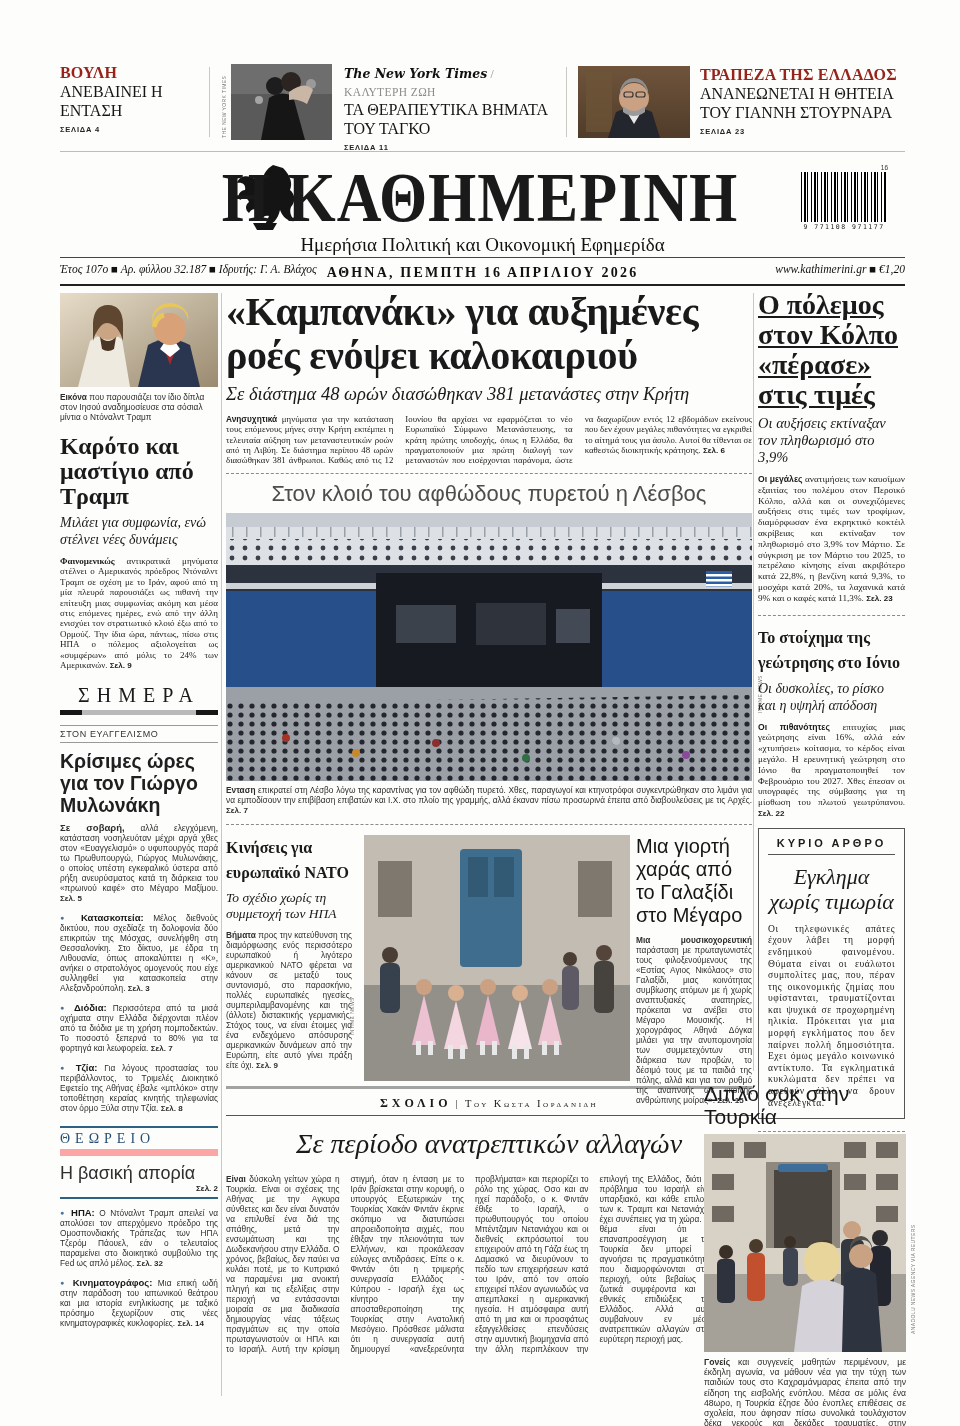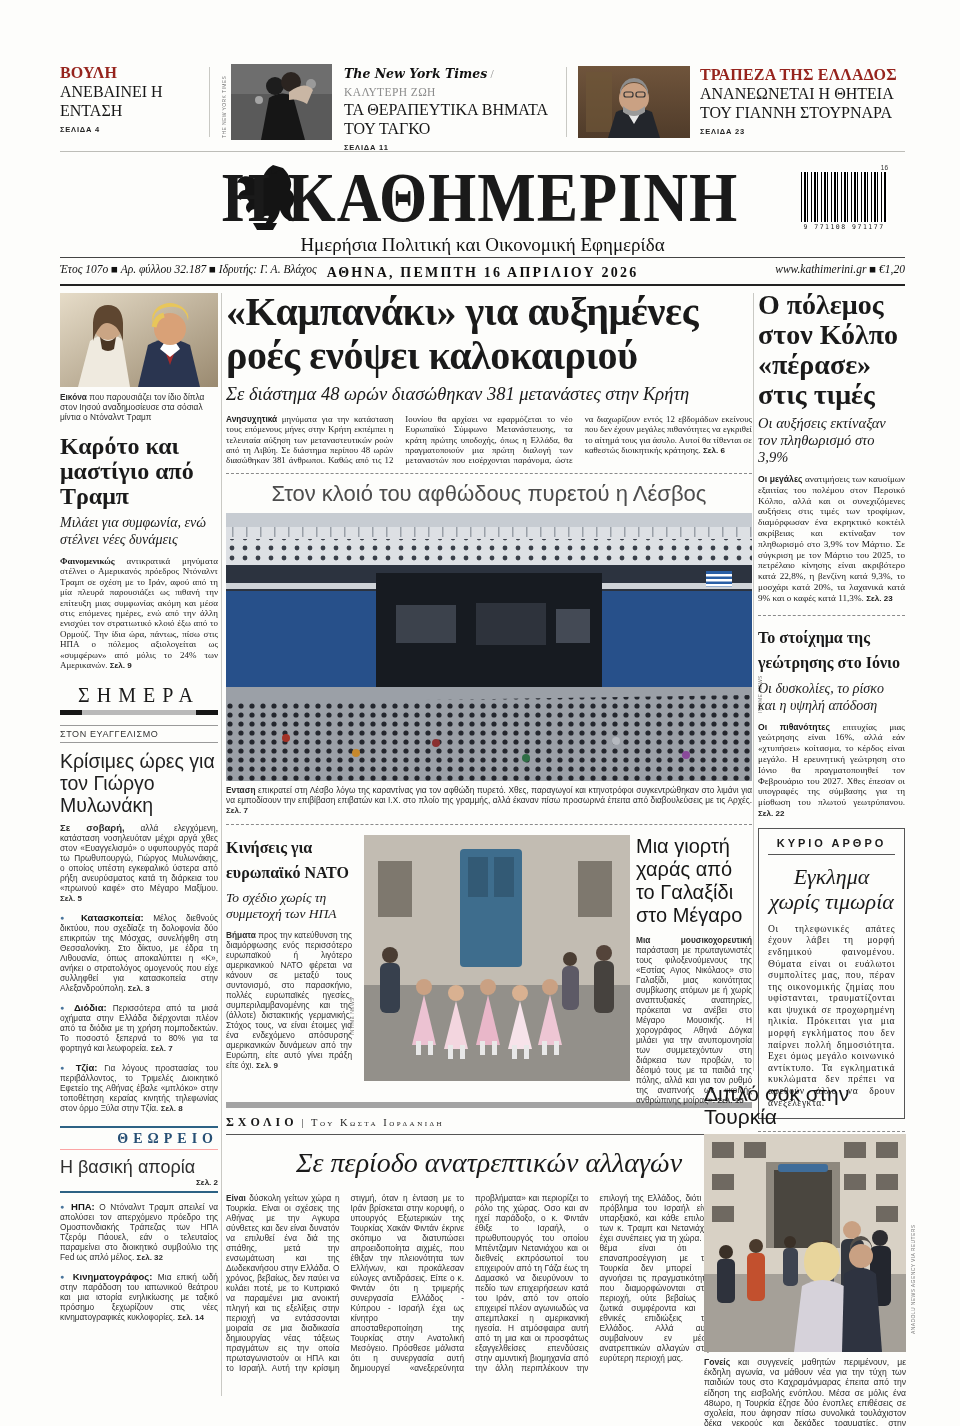--- a/index.html
+++ b/index.html
@@ -25,48 +25,48 @@
   .mast-title { font-family:"Liberation Serif",serif; font-weight:bold; font-size:62px; letter-spacing:1px; transform:scaleY(1.12); transform-origin:top center; text-align:center; white-space:nowrap; }
   .mast-sub { font-size:19px; text-align:center; color:#111; }
   .dl { font-style:italic; font-size:11.5px; color:#111;text-align:right; }
   .dl-center { font-style:normal; font-size:14px; letter-spacing:2.2px; font-weight:bold; }
   .barcode { background:repeating-linear-gradient(90deg,#000 0 1px,#fff 1px 3px,#000 3px 5px,#fff 5px 6px,#000 6px 7px,#fff 7px 10px); border:1px solid #fff; }
   .barcode-digits { font-family:"DejaVu Sans Mono",monospace; font-size:6.5px; letter-spacing:1.5px; text-align:center; }
   .issue-mark { font-family:"Liberation Sans",sans-serif; font-size:6.5px; color:#333; }
 
   
   .h-serif-xl { font-weight:bold; font-size:40px; line-height:44px; letter-spacing:-.4px; }
-  .h-serif-lg { font-weight:bold; font-size:28px; line-height:30px; }
+  .h-serif-lg { font-weight:bold; font-size:28px; line-height:30px;text-decoration:underline; }
   .h-serif-md { font-weight:bold; font-size:16px; line-height:25px; }
   .sub-ital { font-style:italic; font-size:18.5px; line-height:21px; margin-top:6px; }
   .sub-ital-sm { font-style:italic; font-size:13.5px; line-height:16px; margin-top:5px; }
   .body-serif { font-size:8.8px; line-height:10.3px; }
   .body-sans { font-family:"Liberation Sans",sans-serif; font-size:8.3px; line-height:10px; color:#2e2e2e; }
   .lead-in { font-weight:bold; }
   .pg { font-weight:bold; font-family:"Liberation Sans",sans-serif; font-size:8px; }
   .cap-sans { font-family:"Liberation Sans",sans-serif; font-size:8.3px; line-height:10px; color:#2b2b2b; }
   .photo-title { font-family:"Liberation Sans",sans-serif; font-size:22px; color:#4d4d4d; text-align:center; }
-  .h-sans { font-family:"Liberation Sans",sans-serif; font-weight:normal; font-size:19.5px; line-height:22px; color:#1f1f1f; }
+  .h-sans { font-family:"Liberation Sans",sans-serif; font-weight:bold; font-size:19.5px; line-height:22px; color:#1f1f1f; }
 
   
   .simera { text-align:center; margin-top:13px; }
   .simera-word { font-size:20px; letter-spacing:7px; }
   .simera-bar { height:5px; margin-top:3px; background:linear-gradient(90deg,#161616 0 14%,#b9b9b9 14% 86%,#161616 86%); }
   .kicker { font-family:"Liberation Sans",sans-serif; font-size:9px; letter-spacing:.6px; color:#333; border-top:1px solid #9a9a9a; border-bottom:1px solid #9a9a9a; padding:3px 0; margin-top:10px; }
   .brief { margin-top:9px; }
   .brief .dot { color:#49759c; font-size:7px; vertical-align:1px; }
   .brief .blabel { font-family:"Liberation Sans",sans-serif; font-weight:bold; font-size:9.5px; color:#191919; }
   .theoreio-rule { height:2px; background:#2d6284; margin-top:12px; }
-  .theoreio-word { text-align:right; font-weight:bold; font-size:14px; letter-spacing:5px; color:#274f74; padding:3px 0 2px; border-bottom:1px solid #fca5a5; }
+  .theoreio-word { text-align:left; font-weight:normal; font-size:14px; letter-spacing:5px; color:#274f74; padding:3px 0 2px; border-bottom:7px solid #fca5a5; }
   .theoreio-head { font-family:"Liberation Sans",sans-serif; font-size:18px; color:#2f2f2f; margin-top:7px; }
   .theoreio-pg { text-align:right; font-family:"Liberation Sans",sans-serif; font-weight:bold; font-size:8px; border-bottom:2px solid #2d6284; padding-bottom:4px; }
 
   
   .lead3 { columns:3; column-gap:12px; margin-top:9px; }
-  .schol-band { border-top:6px solid #a3a3a3; border-bottom:1px solid #555; padding:4px 0; margin-top:21px; }
+  .schol-band { border-top:3px solid #a3a3a3; border-bottom:1px solid #555; text-align:center; padding:4px 0; margin-top:5px; }
   .schol-label { font-weight:bold; font-size:12px; letter-spacing:4px; }
   .schol-byline { font-size:10.5px; letter-spacing:2.5px; font-variant:small-caps; }
   .schol-head { font-style:italic; font-size:28px; text-align:center; margin-top:12px; }
   .schol-body { columns:4; column-gap:11px; width:487px; margin-top:14px; }
 
   
   .edit-box { border:1px solid #555; padding:8px 9px 10px; margin-top:8px; }
   .edit-label { text-align:center; font-family:"Liberation Sans",sans-serif; font-weight:bold; font-size:11px; letter-spacing:3px; border-bottom:1px solid #555; padding-bottom:5px; }
   .edit-head { text-align:center; font-style:italic; font-size:22px; line-height:25px; margin-top:9px; }
   .edit-body { font-size:9.6px; line-height:11.6px; letter-spacing:.5px; margin-top:9px; text-align:justify; }

